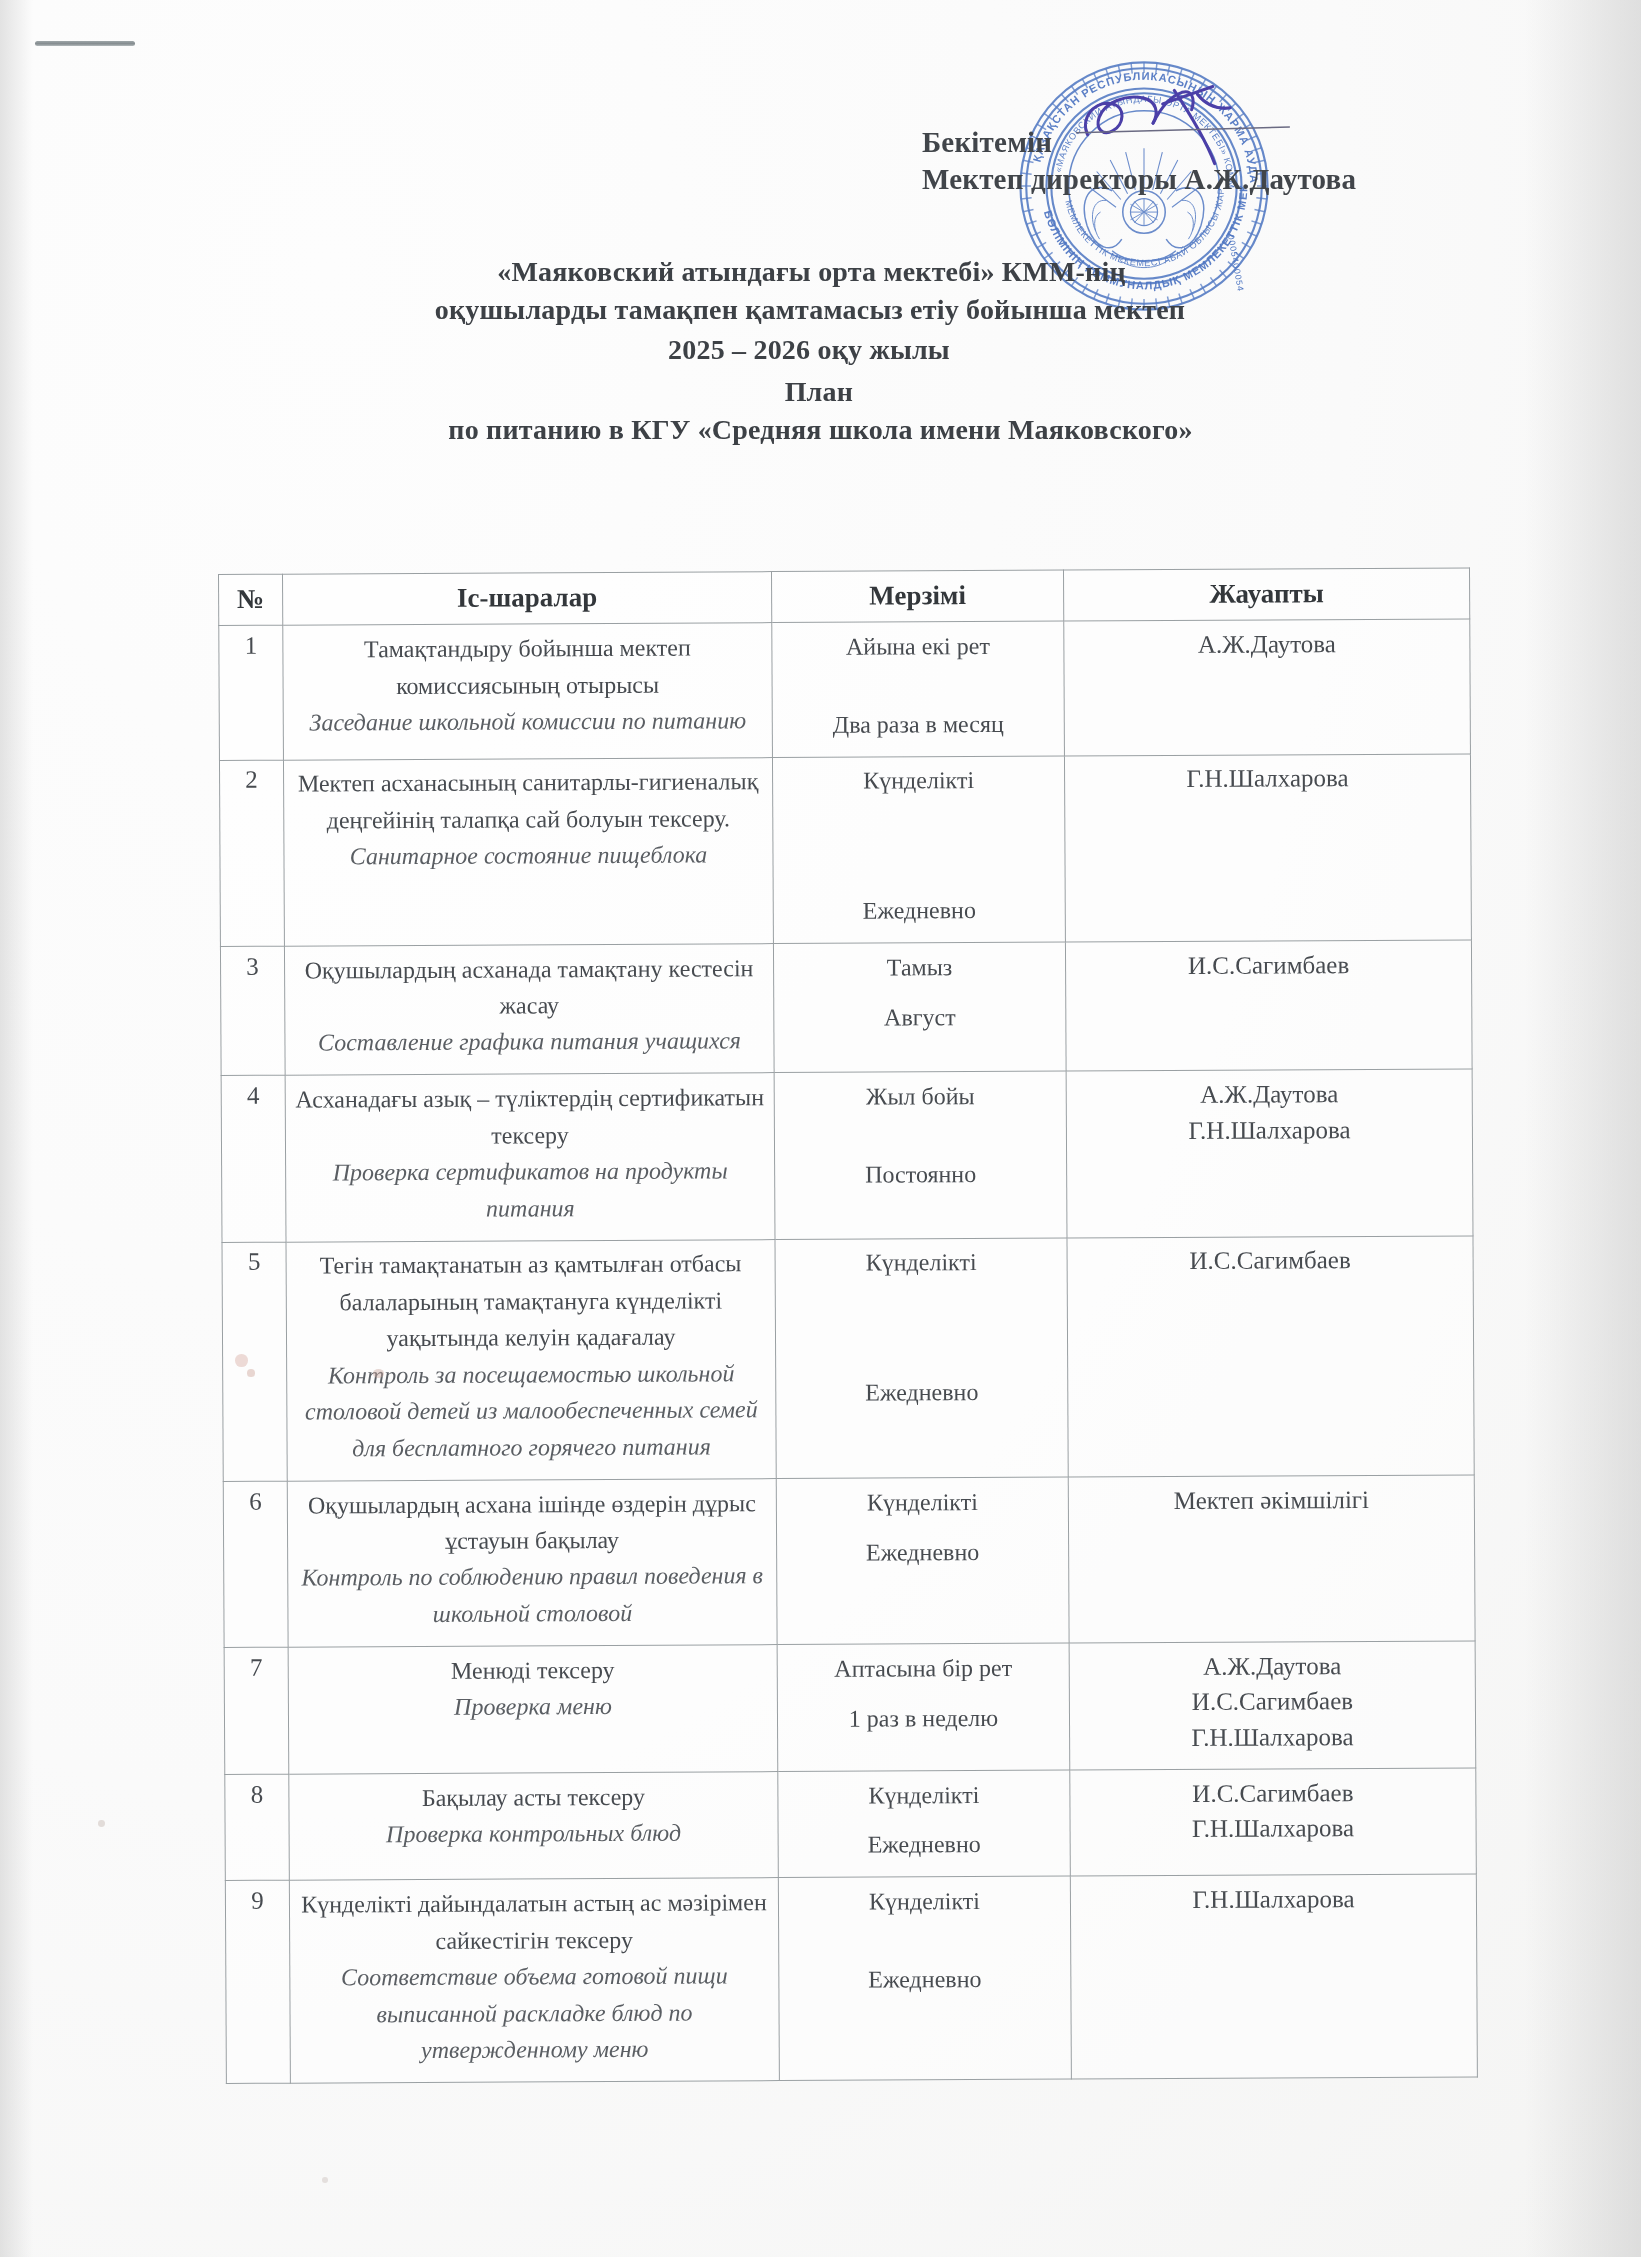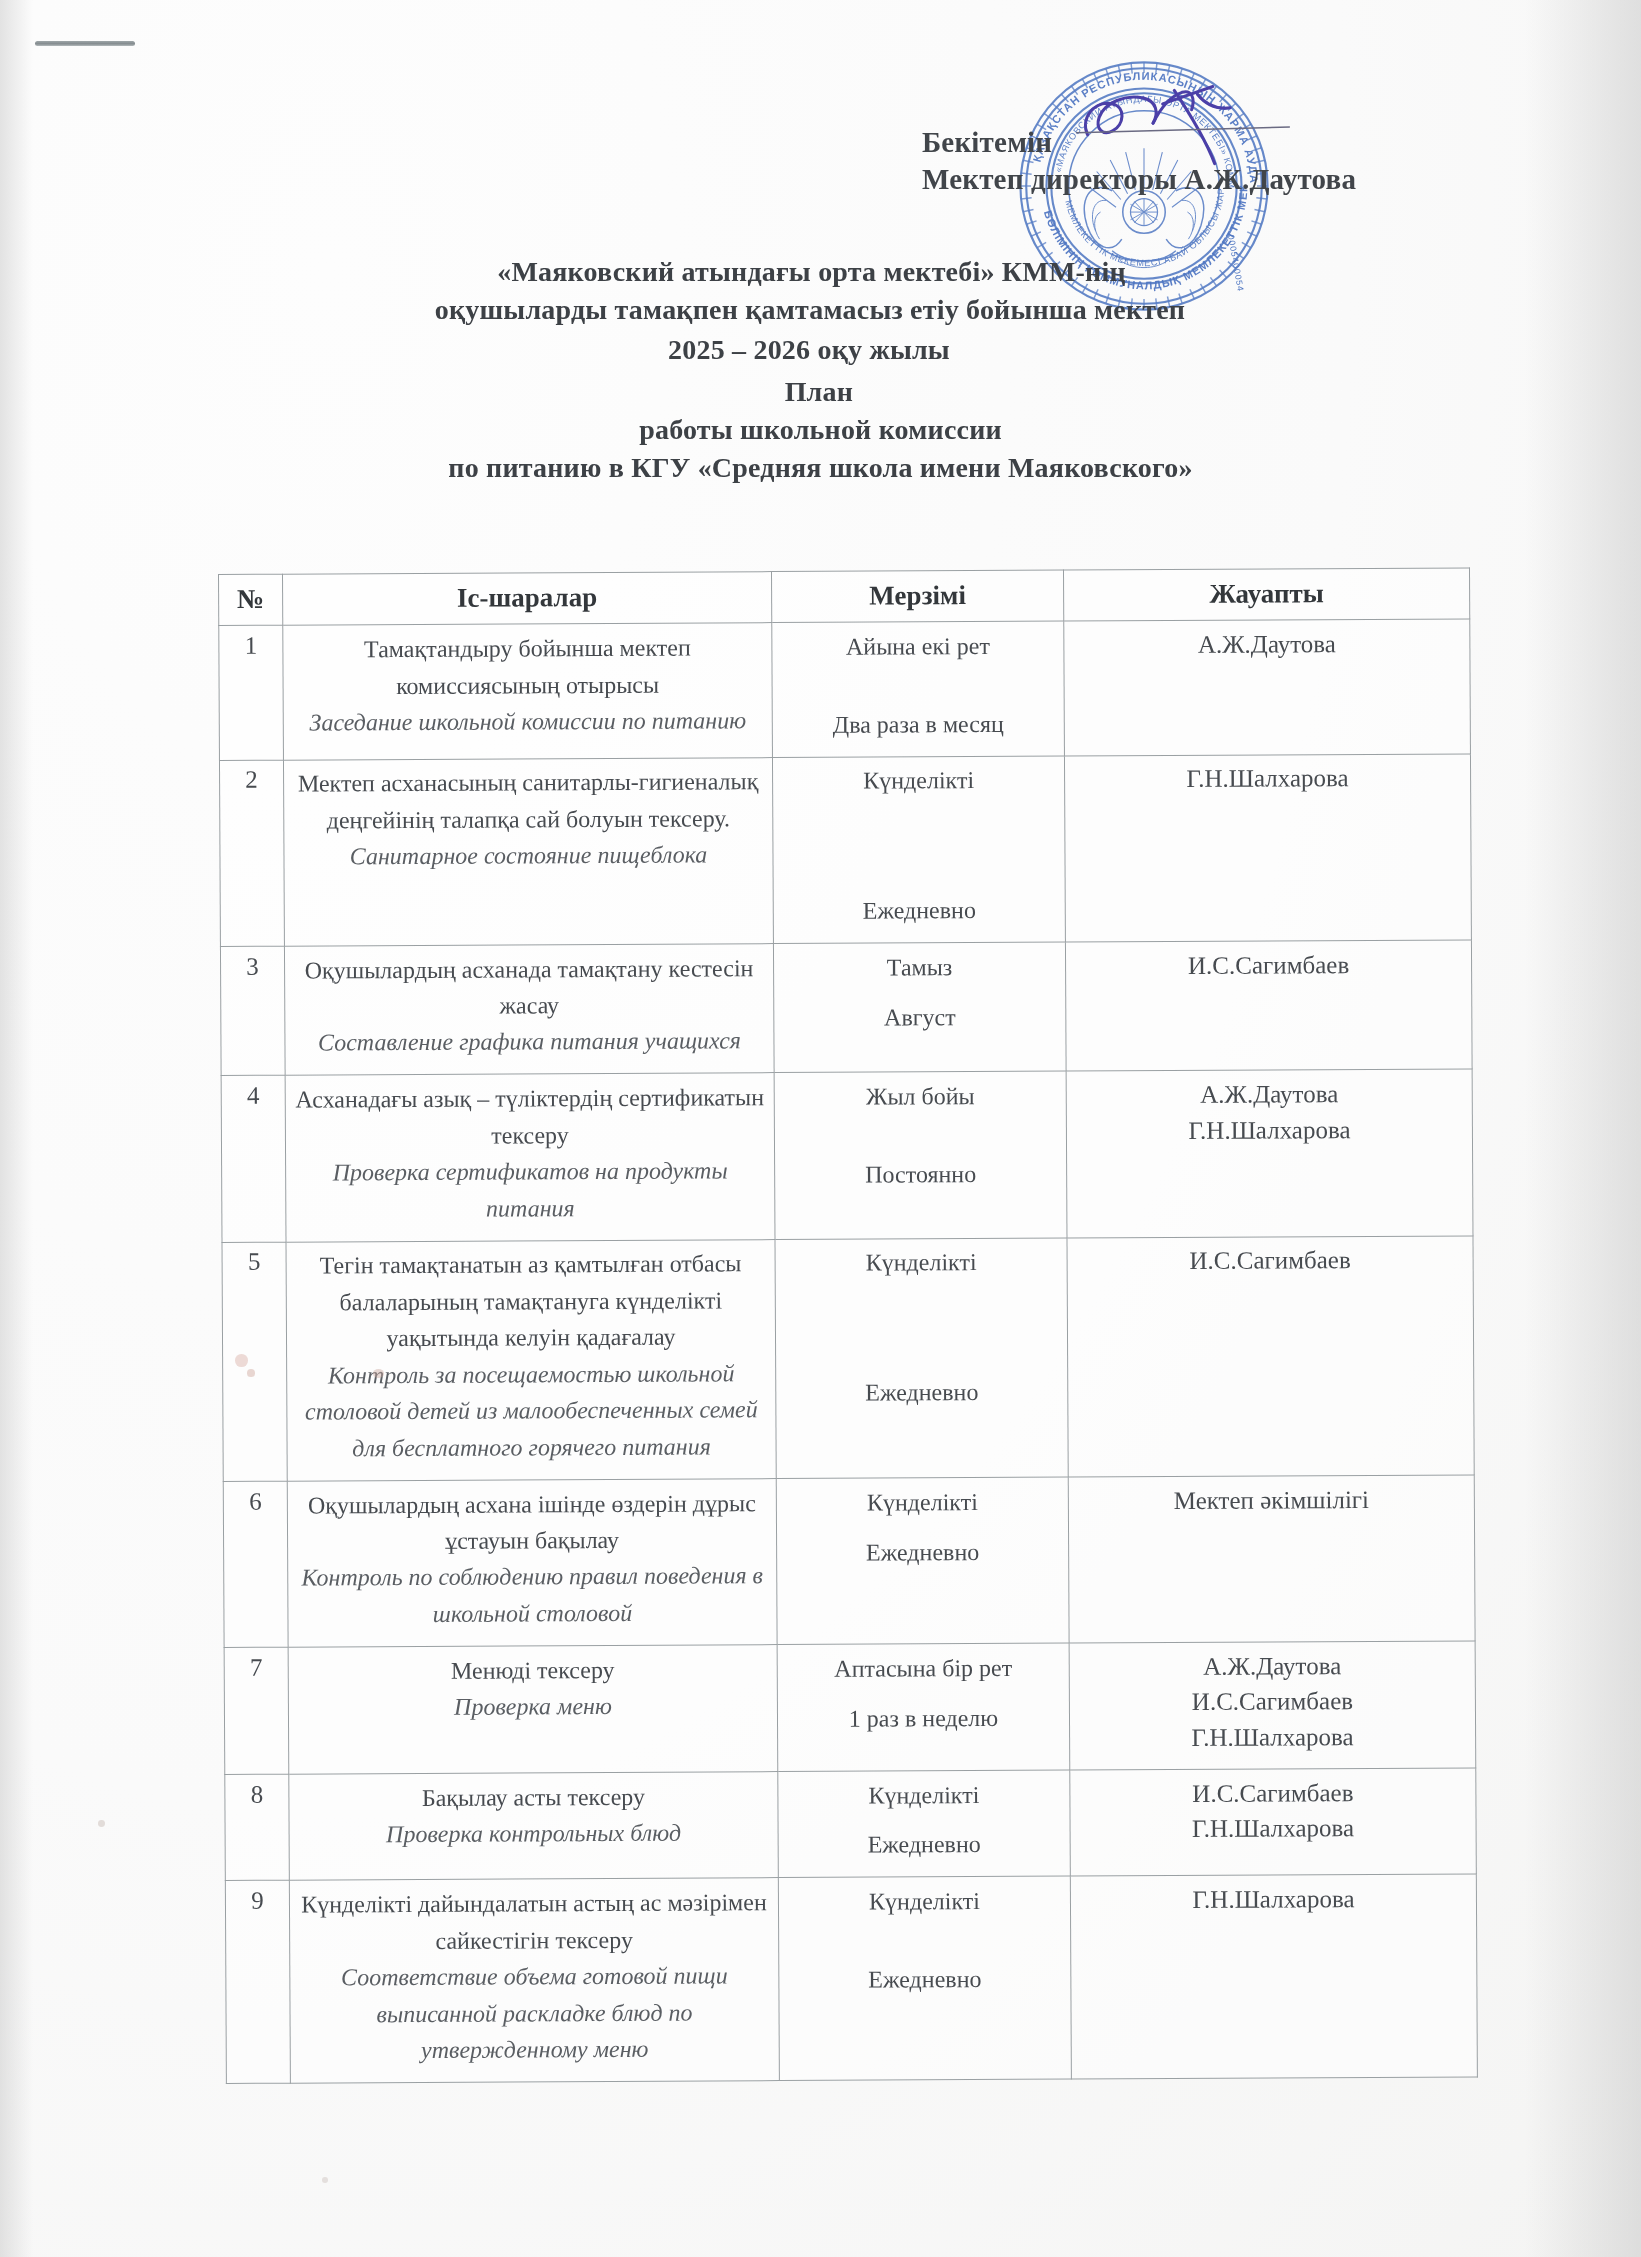--- a/index.html
+++ b/index.html
@@ -342,21 +342,20 @@
   <div class="approval">
     <div>Бекітемін</div>
     <div>Мектеп директоры А.Ж.Даутова</div>
   </div>
 
   <div class="title-block">
     <div class="title-line kk-1">«Маяковский атындағы орта мектебі» КММ-нің</div>
     <div class="title-line kk-2">оқушыларды  тамақпен қамтамасыз етіу бойынша мектеп</div>
     <div class="title-line year">2025 – 2026 оқу жылы</div>
     <div class="title-line ru-1">План</div>
-    <div class="title-line ru-2">работы школьной комиссии</div>
     <div class="title-line ru-3">по питанию в КГУ «Средняя школа имени Маяковского»</div>
   </div>
 
   <div class="table-wrap">
     <table class="plan">
       <colgroup>
         <col class="c-no">
           <col class="c-act">
           <col class="c-term">
           <col class="c-resp">

